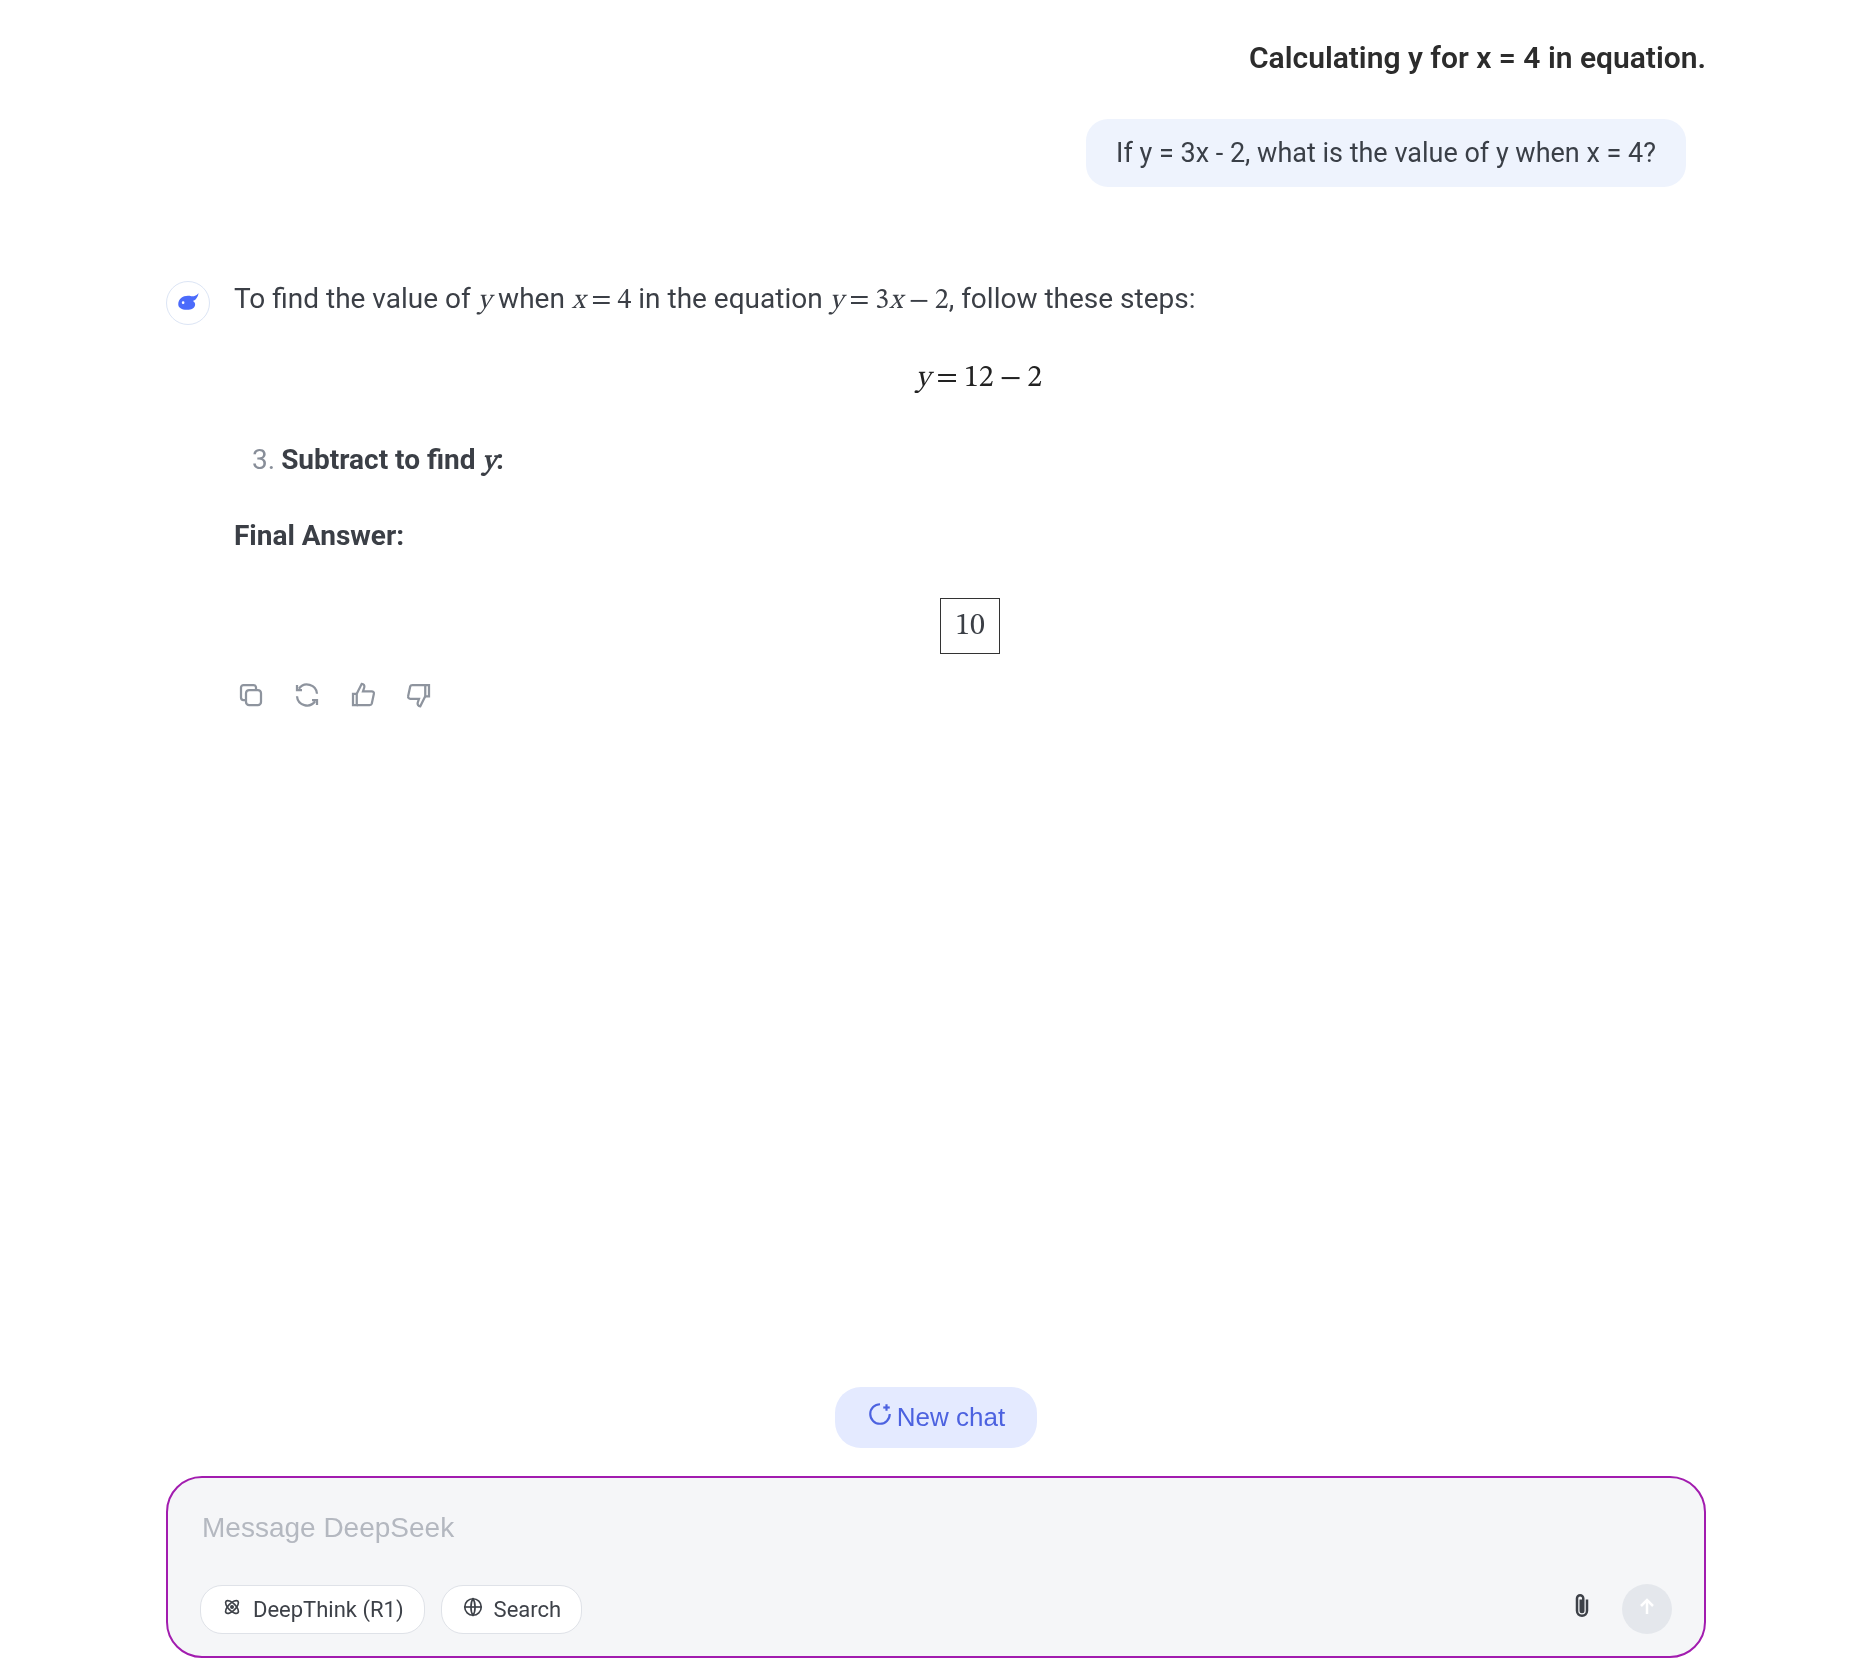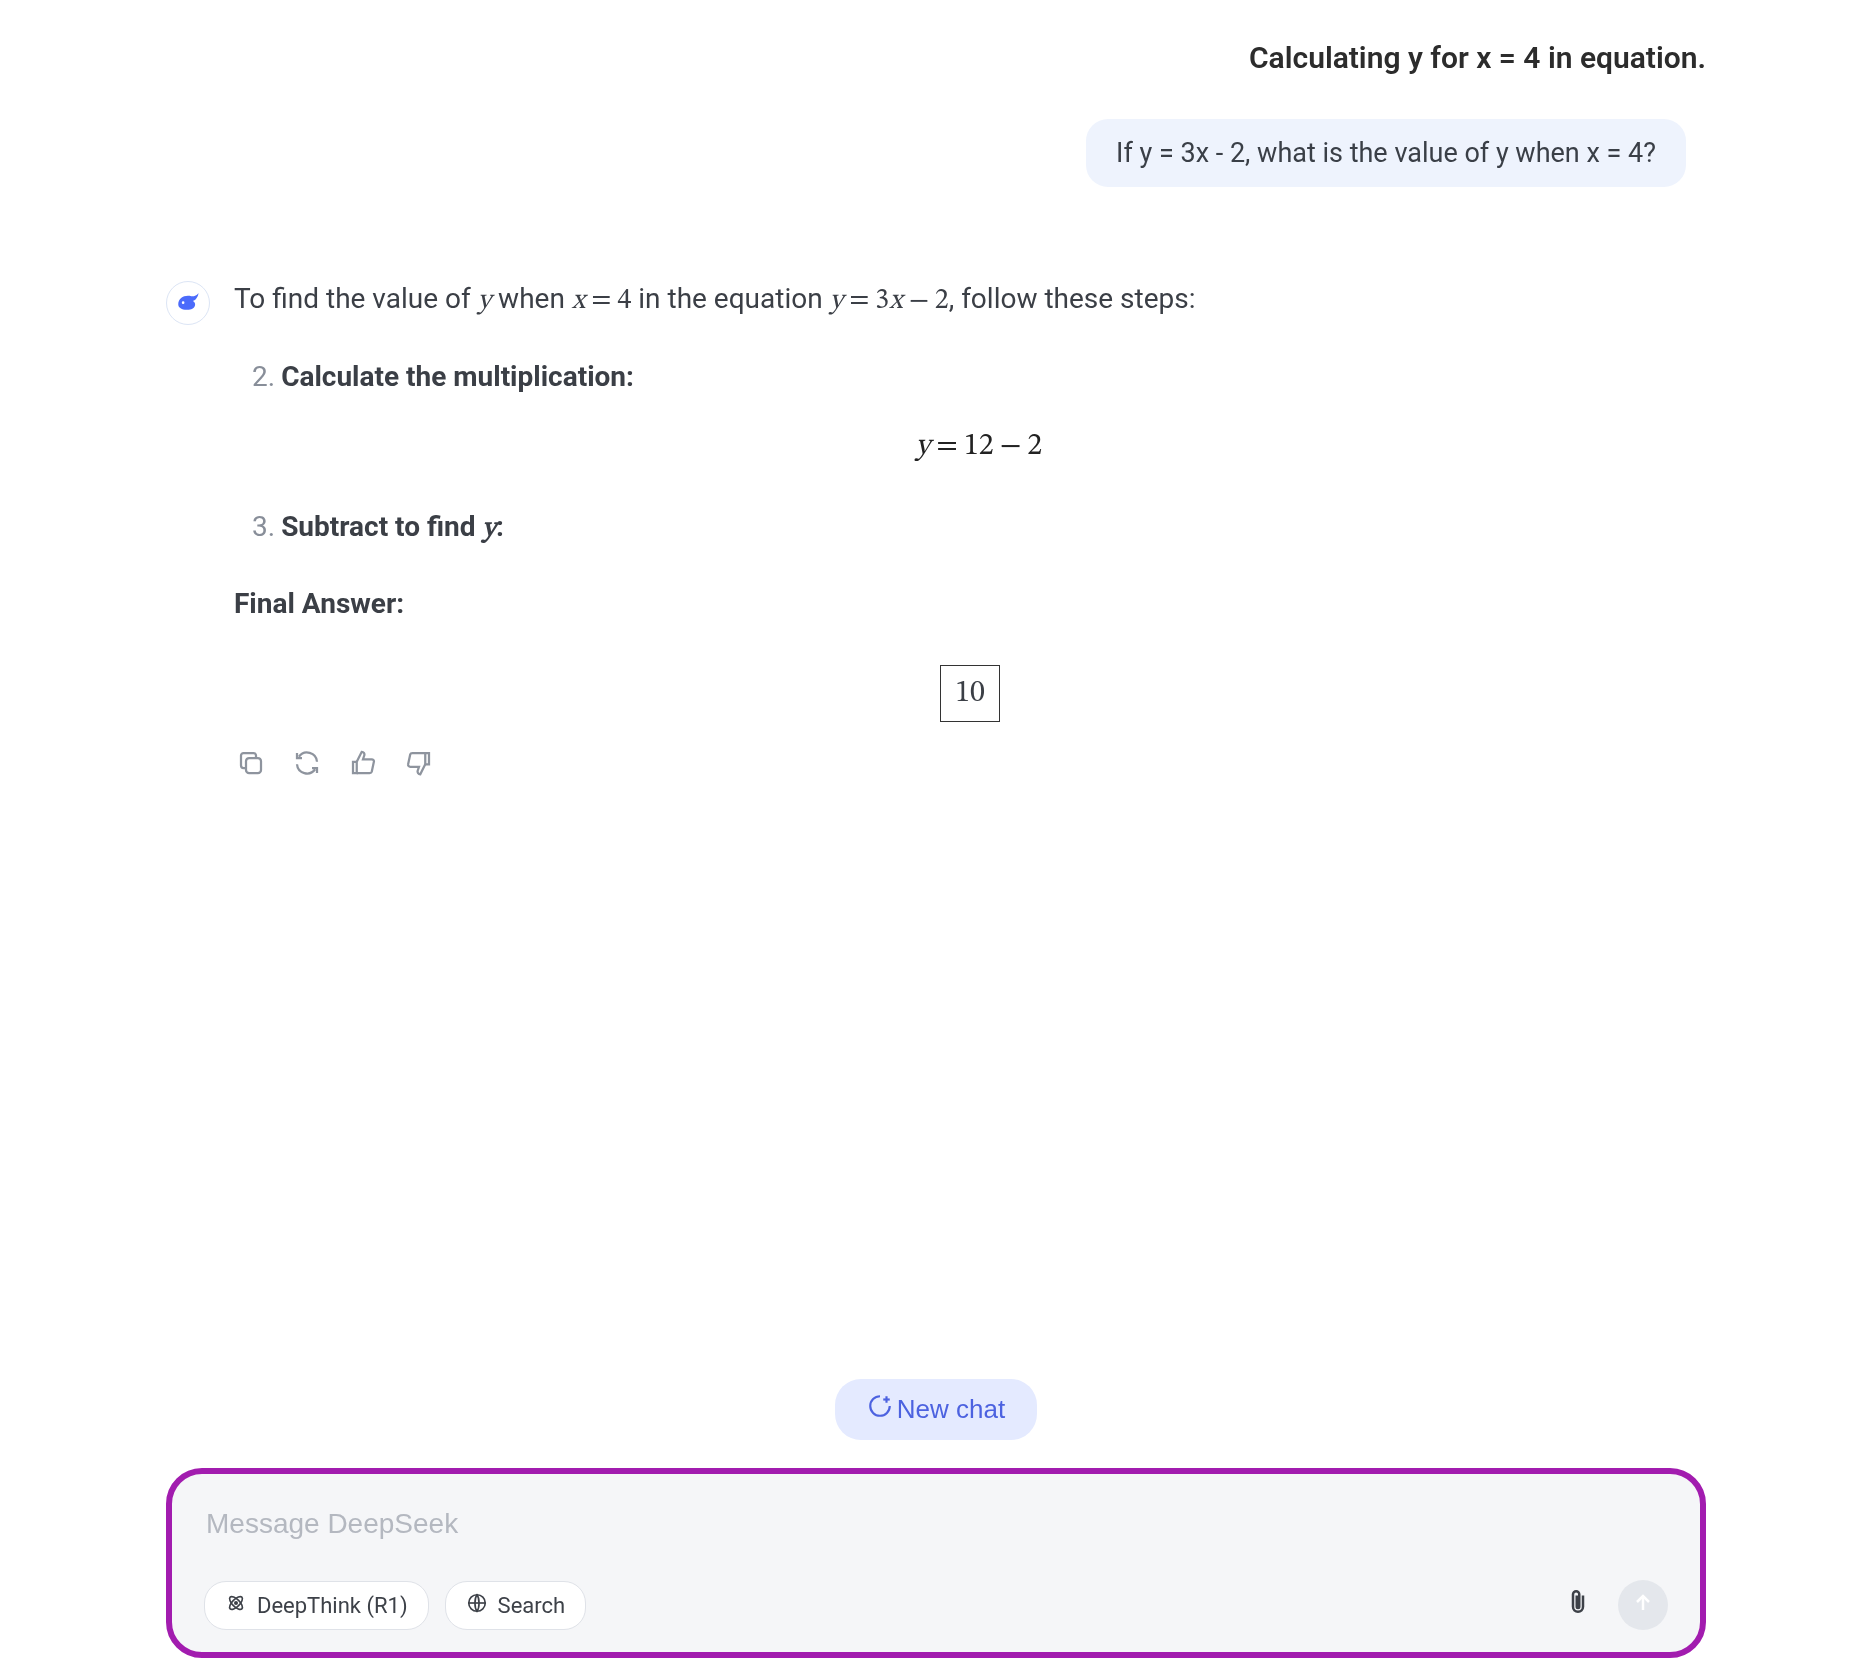--- a/index.html
+++ b/index.html
@@ -145,21 +145,21 @@
       font-size: 26px;
       font-weight: 500;
       padding: 14px 32px;
       border-radius: 26px;
       cursor: pointer;
       border: none;
     }
     .new-chat-btn svg { width: 26px; height: 26px; stroke: #4c62e0; fill: none; stroke-width: 2; }
     .input-panel {
       background: #f5f6f8;
-      border: 6px solid #a21caf;
+      border: 2px solid #a21caf;
       border-radius: 36px;
       padding: 28px 32px 22px 32px;
     }
     .msg-input {
       width: 100%;
       border: none;
       background: transparent;
       font-size: 28px;
       color: #333;
       outline: none;
@@ -241,23 +241,20 @@
       </span>
     </div>
 
     <div class="assistant-body">
       <div class="intro-line">
         <span>To find the value of </span><span class="math">y</span><span> when </span><span class="math"><span>x</span><span class="op">=</span><span class="num">4</span></span><span> in the equation </span><span class="math"><span>y</span><span class="op">=</span><span class="num">3</span><span>x</span><span class="op">−</span><span class="num">2</span></span><span>, follow these steps:</span>
       </div>
 
       <ol class="steps">
         <li>
-          <div class="step-head">
-            <span class="step-num">2.</span><span>Calculate the multiplication:</span>
-          </div>
           <div class="eq-block math"><span>y</span><span class="op">=</span><span class="num">12</span><span class="op">−</span><span class="num">2</span></div>
         </li>
         <li>
           <div class="step-head">
             <span class="step-num">3.</span><span>Subtract to find </span><span class="math">y</span><span>:</span>
           </div>
         </li>
       </ol>
 
       <div class="final-label">Final Answer:</div>

